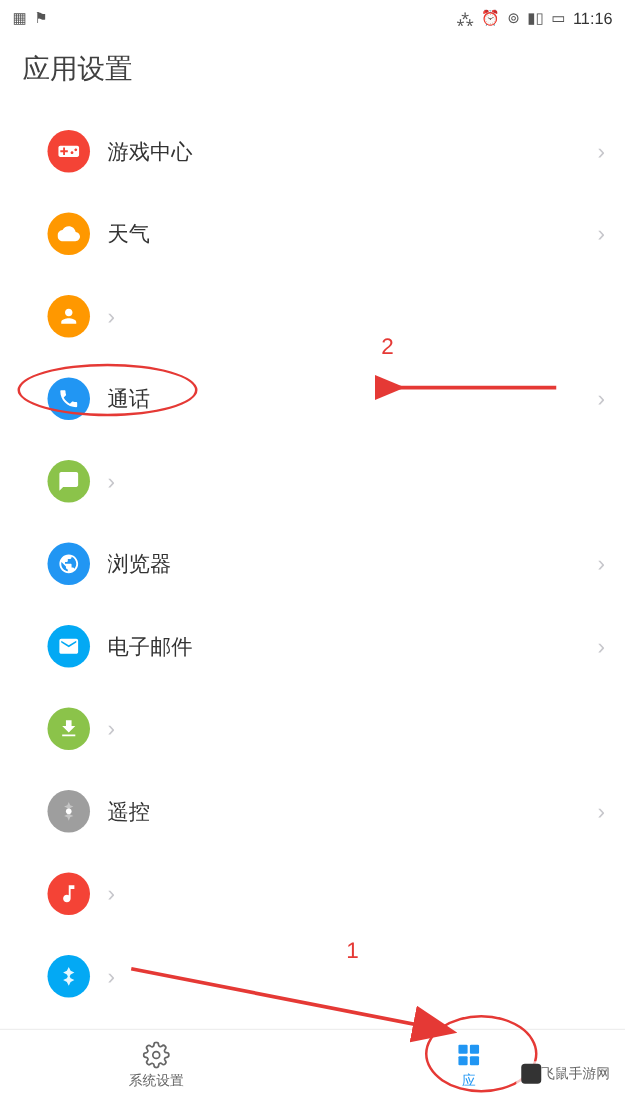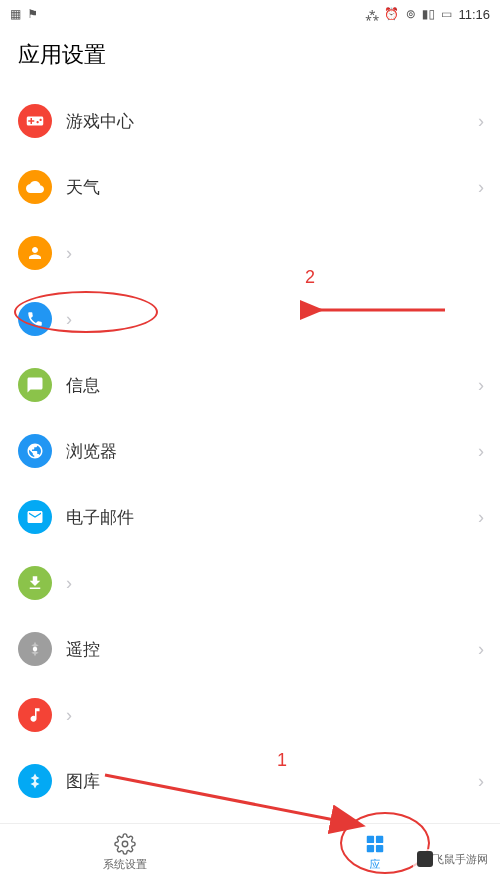--- a/index.html
+++ b/index.html
@@ -3,23 +3,23 @@
   <meta charset="utf-8">
   <style>
     * { margin: 0; padding: 0; box-sizing: border-box; font-family: -apple-system, "PingFang SC", "Microsoft YaHei", sans-serif; }
     body { width: 500px; height: 881px; background: #fff; position: relative; overflow: hidden; }
     
     .status-bar { height: 28px; display: flex; justify-content: flex-end; align-items: center; padding: 0 10px; gap: 6px; font-size: 13px; color: #333; }
     .status-left { position: absolute; left: 10px; display: flex; gap: 6px; }
     .status-icon { font-size: 12px; color: #555; }
     
     .header { padding: 12px 18px 18px; }
-    .header-title { font-size: 22px; font-weight: 400; color: #000000; }
-    
-    .list { background: #fff; }
+    .header-title { font-size: 22px; font-weight: 400; color: #404040; }
+    
+    .list { background: #fff; padding-left: 20px; }
     .list-item {
       display: flex; align-items: center;
       height: 66px; padding: 0 16px 0 18px;
       position: relative;
     }
     .item-icon {
       width: 34px; height: 34px; border-radius: 50%;
       display: flex; align-items: center; justify-content: center;
       flex-shrink: 0; margin-right: 14px;
       color: #fff; font-size: 16px;
@@ -58,21 +58,21 @@
     }
     .label-1 { right: 213px; top: 750px; }
     .label-2 { right: 185px; top: 267px; }
     
     .arrow-svg {
       position: absolute; pointer-events: none;
     }
     
     .watermark {
       position: absolute; bottom: 12px; right: 8px;
-      display: flex; align-items: flex-end; gap: 0;
+      display: flex; align-items: flex-start; gap: 0;
       font-size: 11px; color: #666;
       background: rgba(255,255,255,0.7);
       padding: 2px 4px; border-radius: 3px;
     }
     .watermark-icon {
       width: 16px; height: 16px; background: #333;
       border-radius: 3px;
     }
   </style>
 </head>
@@ -125,30 +125,30 @@
     </div>
     <div class="item-chevron">›</div>
   </div>
 
   <div class="list-item">
     <div class="item-icon" style="background:#2196f3">
       <svg viewBox="0 0 24 24" width="18" height="18" fill="#fff">
           <path d="M6.62 10.79c1.44 2.83 3.76 5.14 6.59 6.59l2.2-2.2c.27-.27.67-.36 1.02-.24 1.12.37 2.33.57 3.57.57.55 0 1 .45 1 1V20c0 .55-.45 1-1 1-9.39 0-17-7.61-17-17 0-.55.45-1 1-1h3.5c.55 0 1 .45 1 1 0 1.25.2 2.45.57 3.57.11.35.03.74-.25 1.02l-2.2 2.2z"></path>
         </svg>
     </div>
+    <div class="item-label">通话</div>
     <div class="item-chevron">›</div>
   </div>
 
   <div class="list-item">
     <div class="item-icon" style="background:#8bc34a">
       <svg viewBox="0 0 24 24" width="18" height="18" fill="#fff">
           <path d="M20 2H4c-1.1 0-2 .9-2 2v18l4-4h14c1.1 0 2-.9 2-2V4c0-1.1-.9-2-2-2z"></path>
         </svg>
     </div>
-    <div class="item-label">信息</div>
     <div class="item-chevron">›</div>
   </div>
 
   <div class="list-item">
     <div class="item-icon" style="background:#2196f3">
       <svg viewBox="0 0 24 24" width="18" height="18" fill="#fff">
           <path d="M12 2C6.48 2 2 6.48 2 12s4.48 10 10 10 10-4.48 10-10S17.52 2 12 2zm-1 17.93c-3.95-.49-7-3.85-7-7.93 0-.62.08-1.21.21-1.79L9 15v1c0 1.1.9 2 2 2v1.93zm6.9-2.54c-.26-.81-1-1.39-1.9-1.39h-1v-3c0-.55-.45-1-1-1H8v-2h2c.55 0 1-.45 1-1V7h2c1.1 0 2-.9 2-2v-.41c2.93 1.19 5 4.06 5 7.41 0 2.08-.8 3.97-2.1 5.39z"></path>
         </svg>
     </div>
     <div class="item-label">浏览器</div>
@@ -193,21 +193,20 @@
     </div>
     <div class="item-chevron">›</div>
   </div>
 
   <div class="list-item">
     <div class="item-icon" style="background:#03a9f4">
       <svg viewBox="0 0 24 24" width="18" height="18" fill="#fff">
           <path d="M12 2l2 4 4 2-4 2-2 4-2-4-4-2 4-2 2-4z M12 22l-2-4-4-2 4-2 2-4 2 4 4 2-4 2-2 4z" opacity="0.9"></path>
         </svg>
     </div>
-    <div class="item-label">图库</div>
     <div class="item-chevron">›</div>
   </div>
 
 </div>
 
 <div class="bottom-nav">
   <div class="nav-item">
     <svg class="nav-icon" viewBox="0 0 24 24" fill="none" stroke="#666" stroke-width="1.5">
         <circle cx="12" cy="12" r="3"></circle>
         <path d="M19.4 15a1.65 1.65 0 0 0 .33 1.82l.06.06a2 2 0 0 1-2.83 2.83l-.06-.06a1.65 1.65 0 0 0-1.82-.33 1.65 1.65 0 0 0-1 1.51V21a2 2 0 0 1-4 0v-.09A1.65 1.65 0 0 0 9 19.4a1.65 1.65 0 0 0-1.82.33l-.06.06a2 2 0 0 1-2.83-2.83l.06-.06a1.65 1.65 0 0 0 .33-1.82 1.65 1.65 0 0 0-1.51-1H3a2 2 0 0 1 0-4h.09A1.65 1.65 0 0 0 4.6 9a1.65 1.65 0 0 0-.33-1.82l-.06-.06a2 2 0 0 1 2.83-2.83l.06.06a1.65 1.65 0 0 0 1.82.33H9a1.65 1.65 0 0 0 1-1.51V3a2 2 0 0 1 4 0v.09a1.65 1.65 0 0 0 1 1.51 1.65 1.65 0 0 0 1.82-.33l.06-.06a2 2 0 0 1 2.83 2.83l-.06.06a1.65 1.65 0 0 0-.33 1.82V9a1.65 1.65 0 0 0 1.51 1H21a2 2 0 0 1 0 4h-.09a1.65 1.65 0 0 0-1.51 1z"></path>

